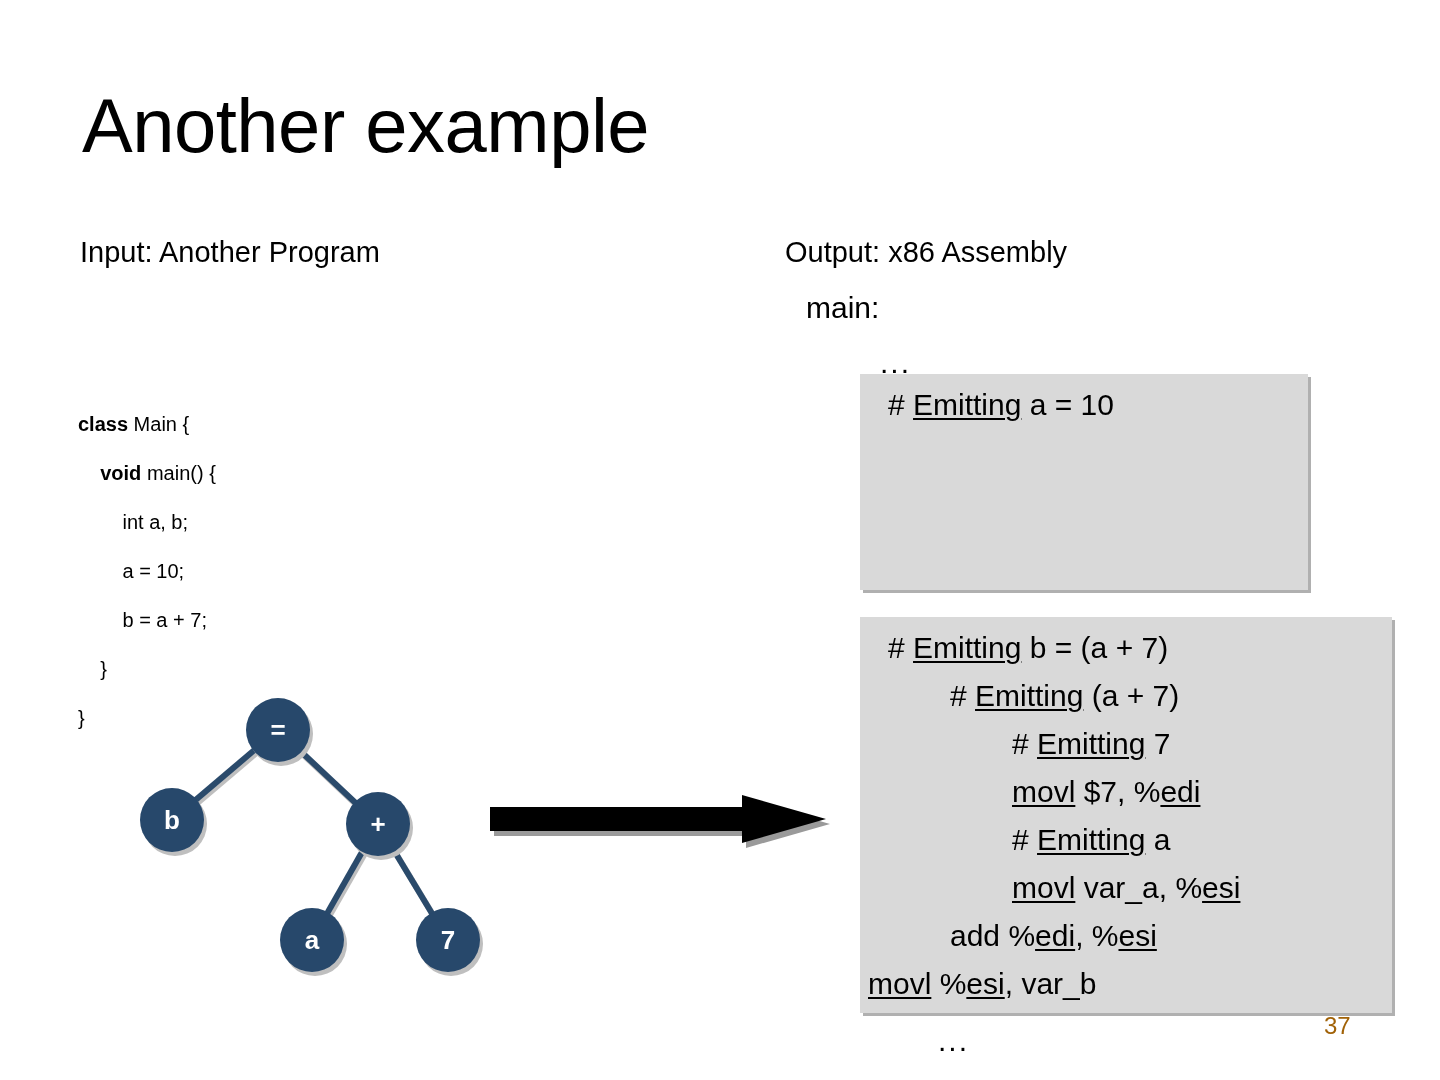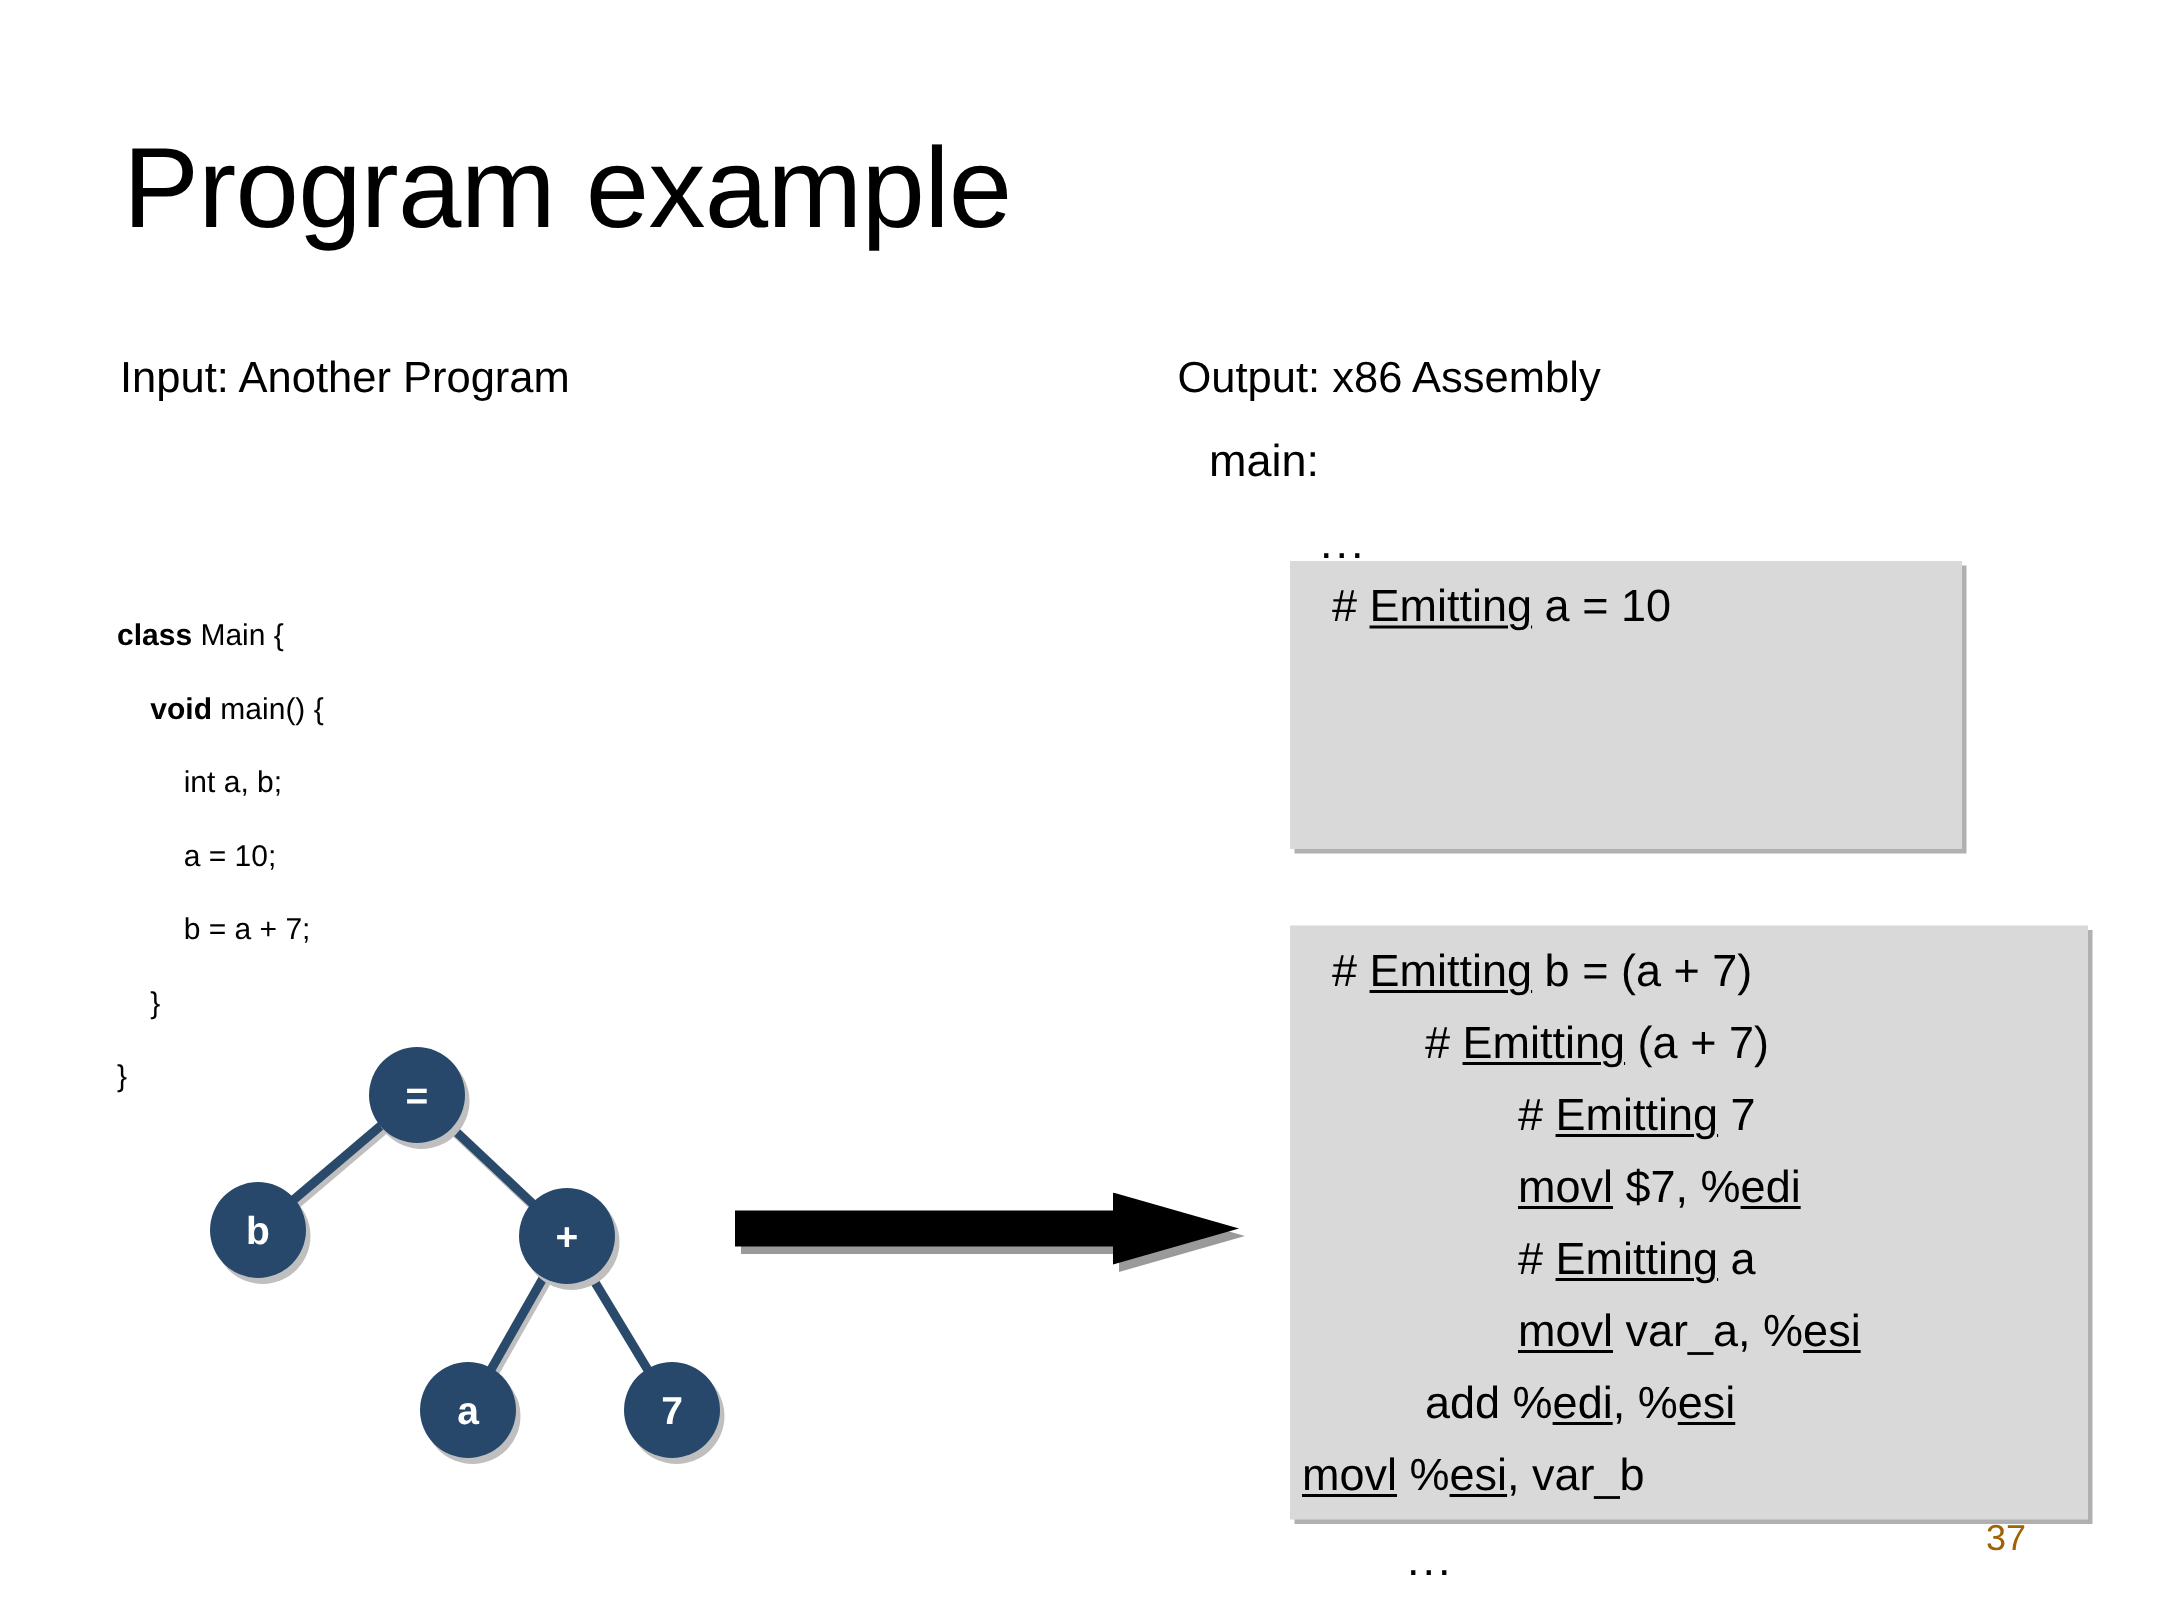--- a/index.html
+++ b/index.html
@@ -85,21 +85,21 @@
     font-size: 30px;
     line-height: 48px;
     white-space: pre;
     box-sizing: border-box;
     overflow: hidden;
   }
   #asm-box-1 {
     left: 860px;
     top: 374px;
     width: 448px;
-    height: 192px;
+    height: 216px;
     padding: 7px 0 0 0;
   }
   #asm-box-2 {
     left: 860px;
     top: 617px;
     width: 532px;
     height: 396px;
     padding: 7px 0 0 0;
   }
   .asm-line { white-space: pre; display: block; }
@@ -141,21 +141,21 @@
     left: 1324px;
     top: 1014px;
     font-size: 24px;
     color: #a6a6a6;
     line-height: 1.0;
   }
 </style>
 </head>
 <body>
 
-<div id="slide-title">Program example</div>
+<div id="slide-title">Another example</div>
 
 <div class="col-heading" id="input-heading"><span>Input</span><span>: Another Program</span></div>
 
 <div class="col-heading" id="output-heading"><span>Output</span><span>: x86 Assembly</span></div>
 
 <div id="code-block"><div class="code-line"><span class="kw">class</span><span> Main {</span></div><div class="code-line"><span class="kw">    void</span><span> main() {</span></div><div class="code-line"><span>        int a, b;</span></div><div class="code-line"><span>        a = 10;</span></div><div class="code-line"><span>        b = a + 7;</span></div><div class="code-line"><span>    }</span></div><div class="code-line"><span>}</span></div></div>
 
 <div id="asm-main-label">main:</div>
 <div id="asm-ellipsis-top">...</div>
 

